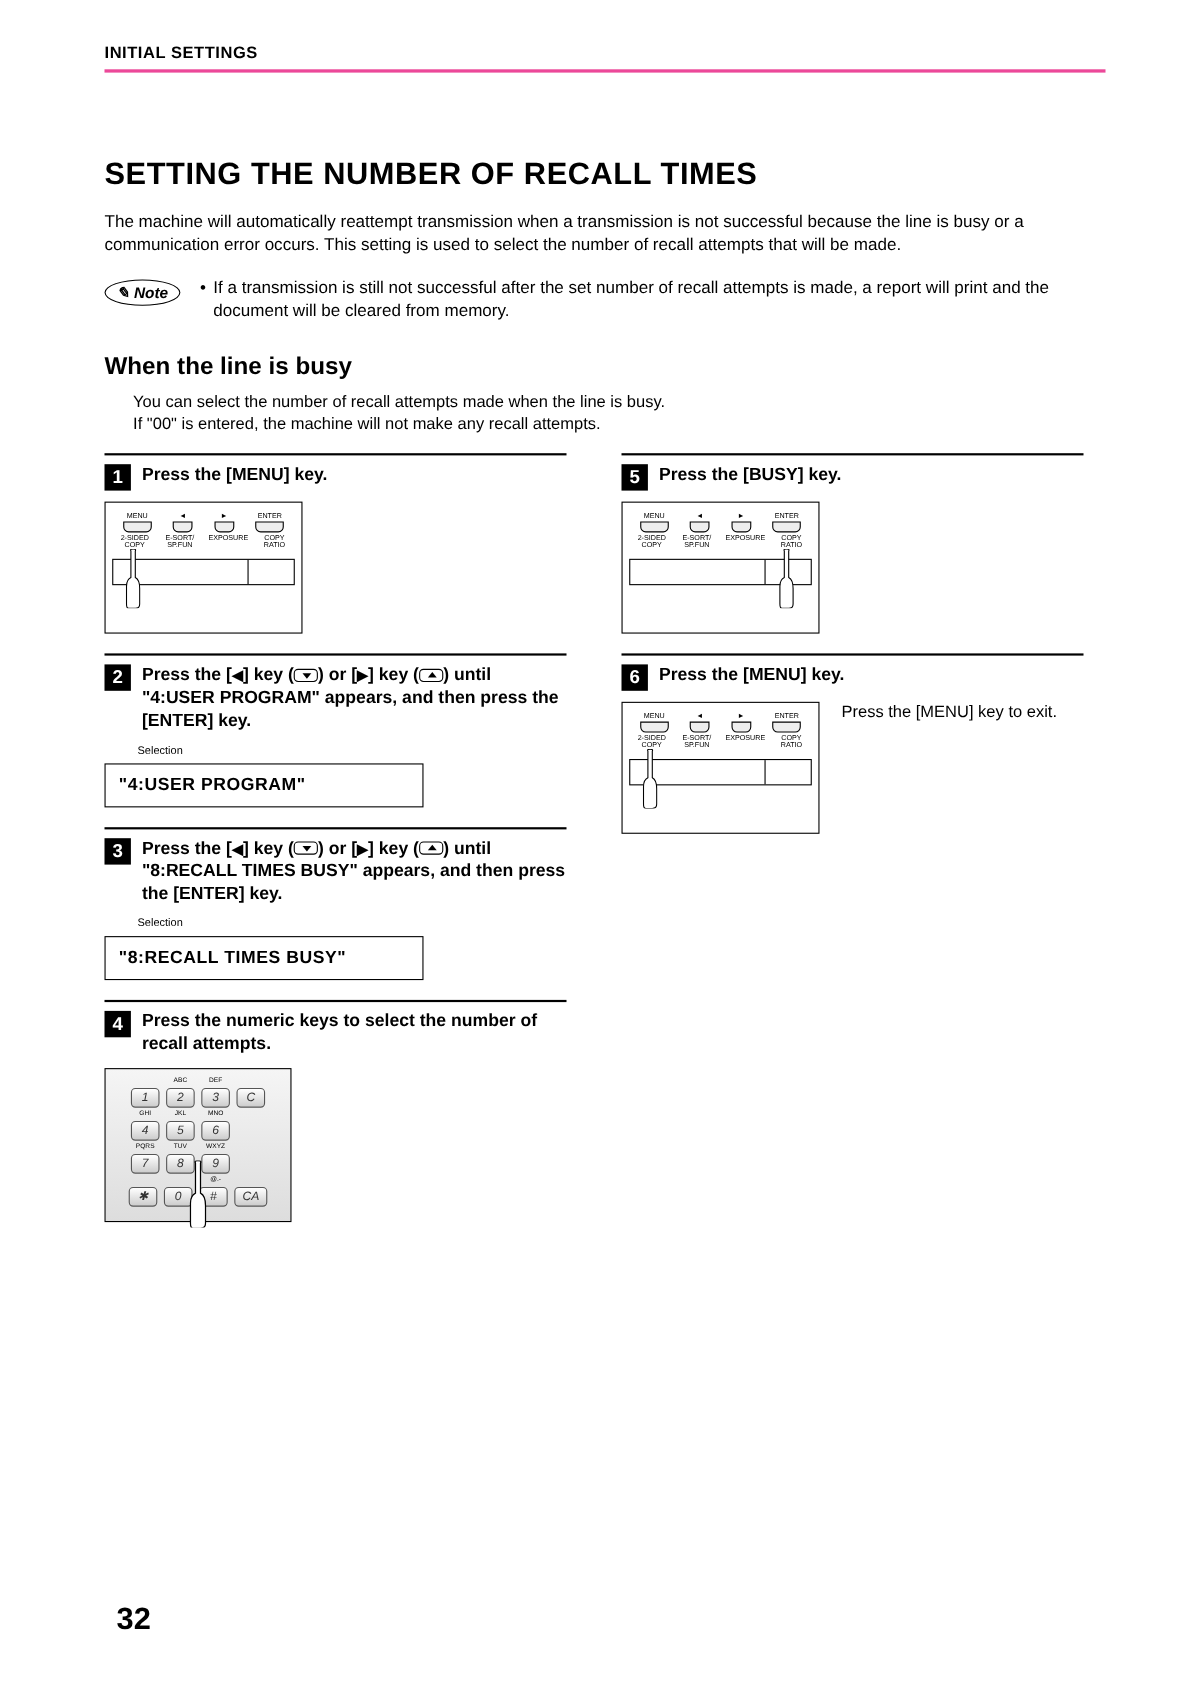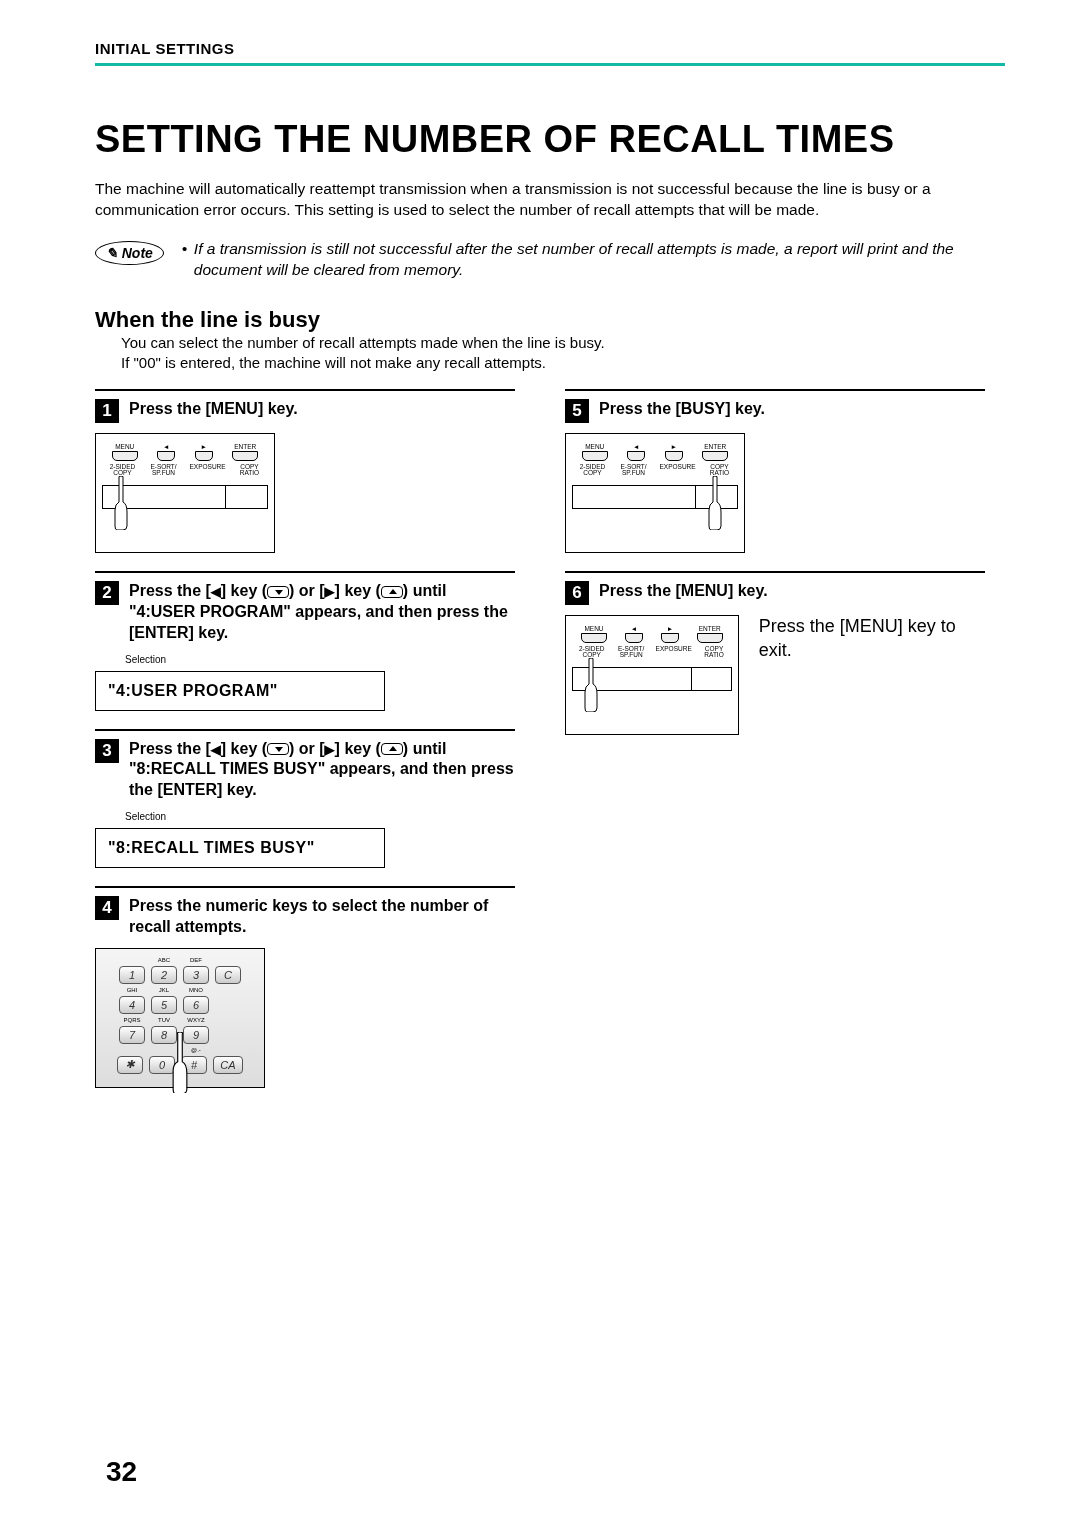--- a/index.html
+++ b/index.html
@@ -10,25 +10,25 @@
     width: 1080px;
     height: 1528px;
     padding: 40px 75px 40px 95px;
     position: relative;
   }
   .header-bar {
     font-size: 15px;
     font-weight: bold;
     letter-spacing: 0.5px;
     padding-bottom: 6px;
-    border-bottom: 3px solid #14b8a6;
-    margin-bottom: 52px;
+    border-bottom: 3px solid #ec4899;
+    margin-bottom: 76px;
   }
   h1 {
-    font-size: 38px;
+    font-size: 28px;
     font-weight: bold;
     letter-spacing: 0.5px;
     margin-bottom: 18px;
   }
   .intro {
     font-size: 15.5px;
     line-height: 1.35;
     margin-bottom: 18px;
   }
   .note-box {
@@ -47,35 +47,35 @@
     display: inline-flex;
     align-items: center;
     gap: 4px;
     white-space: nowrap;
     margin-top: 2px;
   }
   .note-list {
     font-size: 15.5px;
     line-height: 1.35;
     list-style: none;
-    font-style: italic;
   }
   .note-list li {
     position: relative;
     padding-left: 12px;
     margin-bottom: 2px;
   }
   .note-list li::before {
     content: "•";
     position: absolute;
     left: 0;
   }
   h2 {
     font-size: 22px;
     font-weight: bold;
+    margin-bottom: 10px;
   }
   .sub-intro {
     font-size: 15px;
     line-height: 1.35;
     margin-bottom: 16px;
     margin-left: 26px;
   }
   .columns {
     display: flex;
     gap: 50px;
@@ -108,21 +108,21 @@
     font-size: 16px;
     font-weight: bold;
     line-height: 1.3;
   }
   .step-body {
     display: flex;
     gap: 20px;
     align-items: flex-start;
   }
   .step-side-text {
-    font-size: 18px;
+    font-size: 15px;
     line-height: 1.3;
   }
   .selection-label {
     font-size: 10px;
     margin: 6px 0 6px 30px;
   }
   .lcd {
     border: 1.5px solid #000;
     padding: 10px 12px;
     width: 290px;

